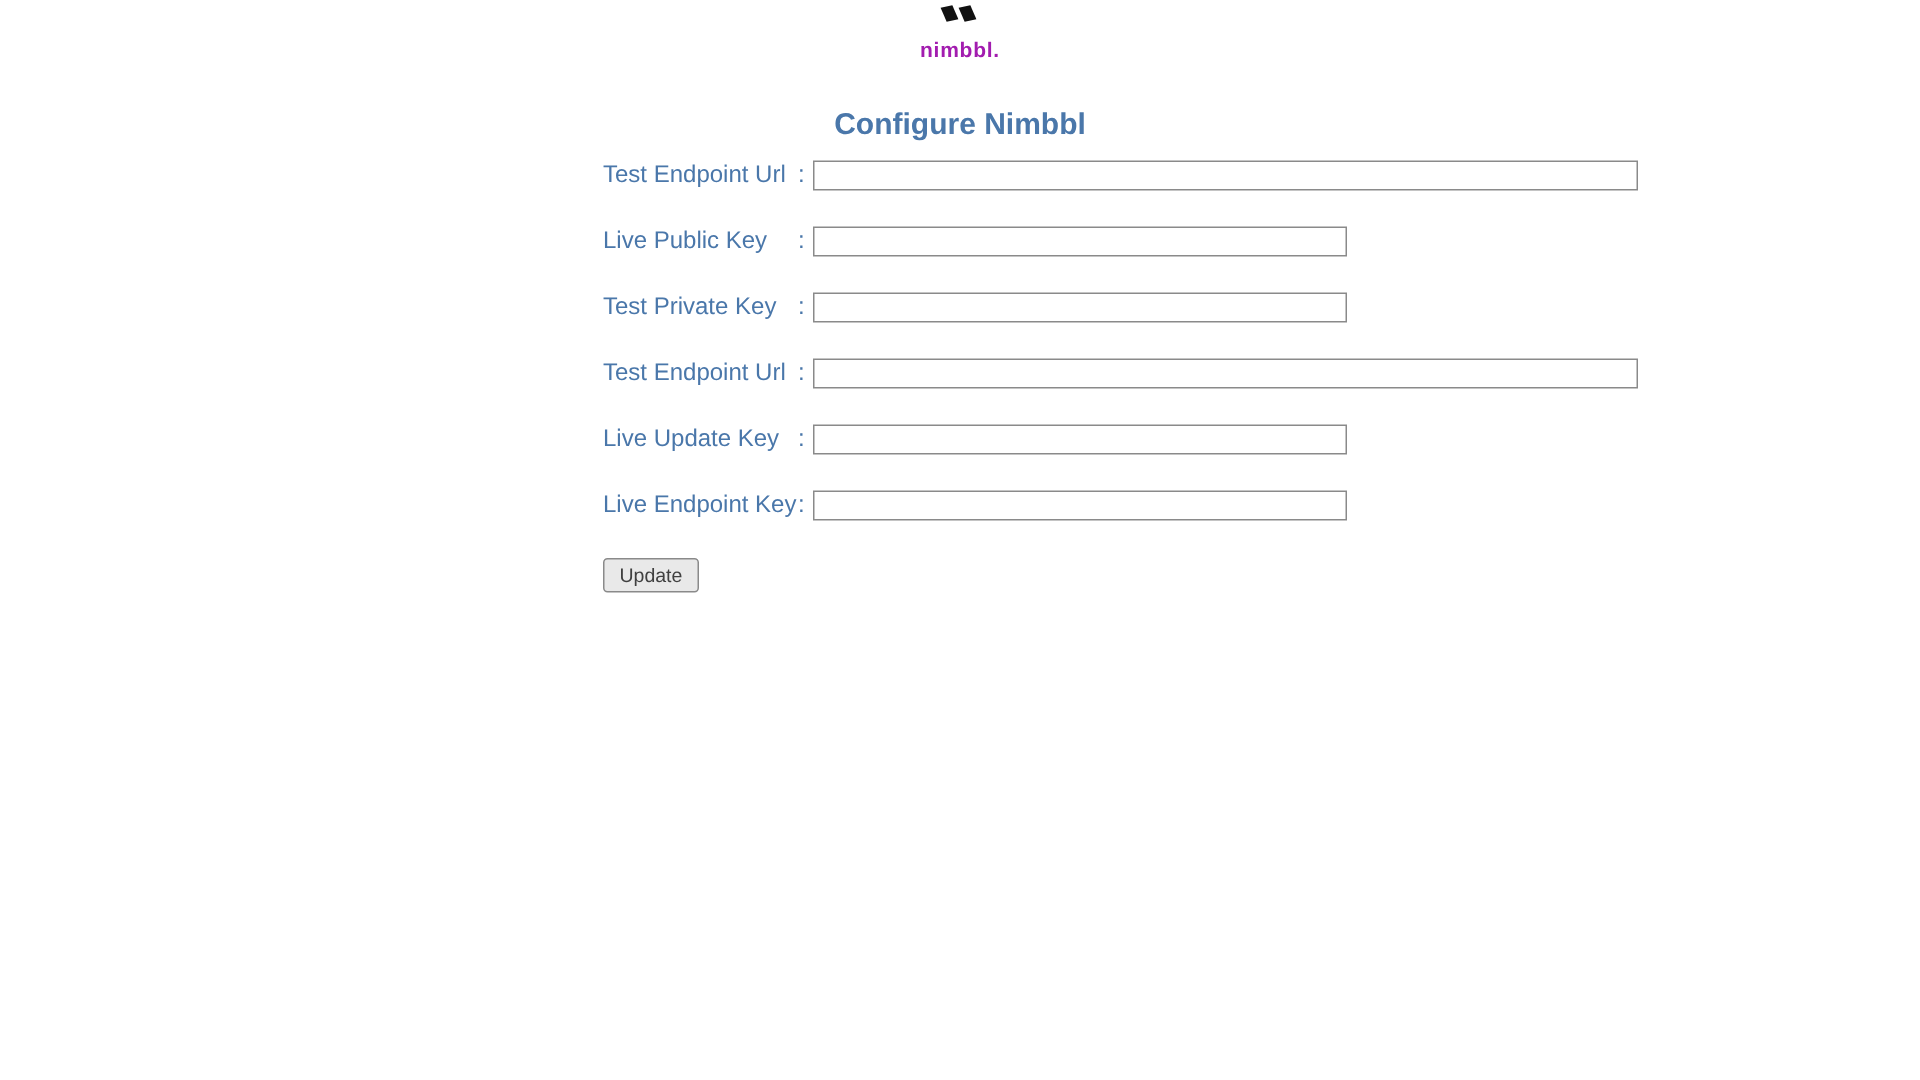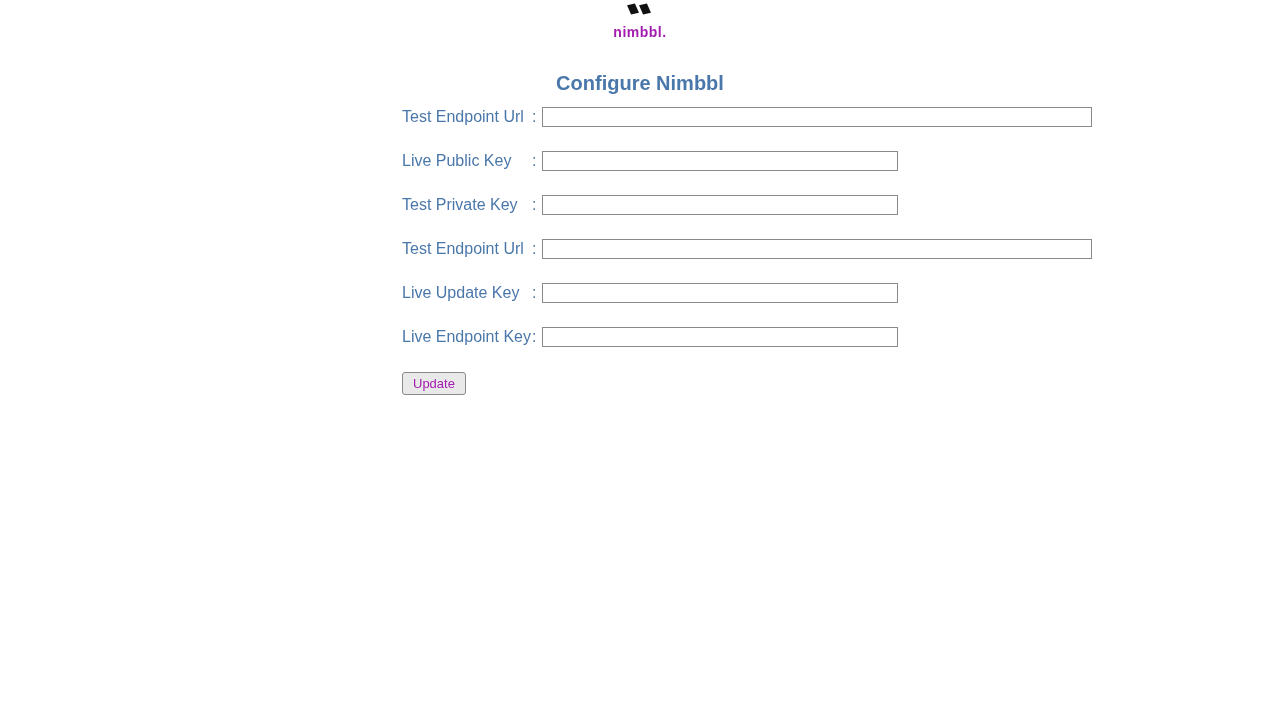--- a/index.html
+++ b/index.html
@@ -87,21 +87,21 @@
   }
   .input-wide { width: 544px; }
   .input-narrow { width: 350px; }
   .update-btn {
     margin-top: 2px;
     padding: 3px 10px;
     font-size: 13px;
     background: #e9e9e9;
     border: 1px solid #8a8a8a;
     border-radius: 3px;
-    color: #a21caf;
+    color: #404040;
     cursor: pointer;
     font-family: inherit;
   }
 </style>
 </head>
 <body>
 
 <div class="page">
 
   <div class="logo-block">

